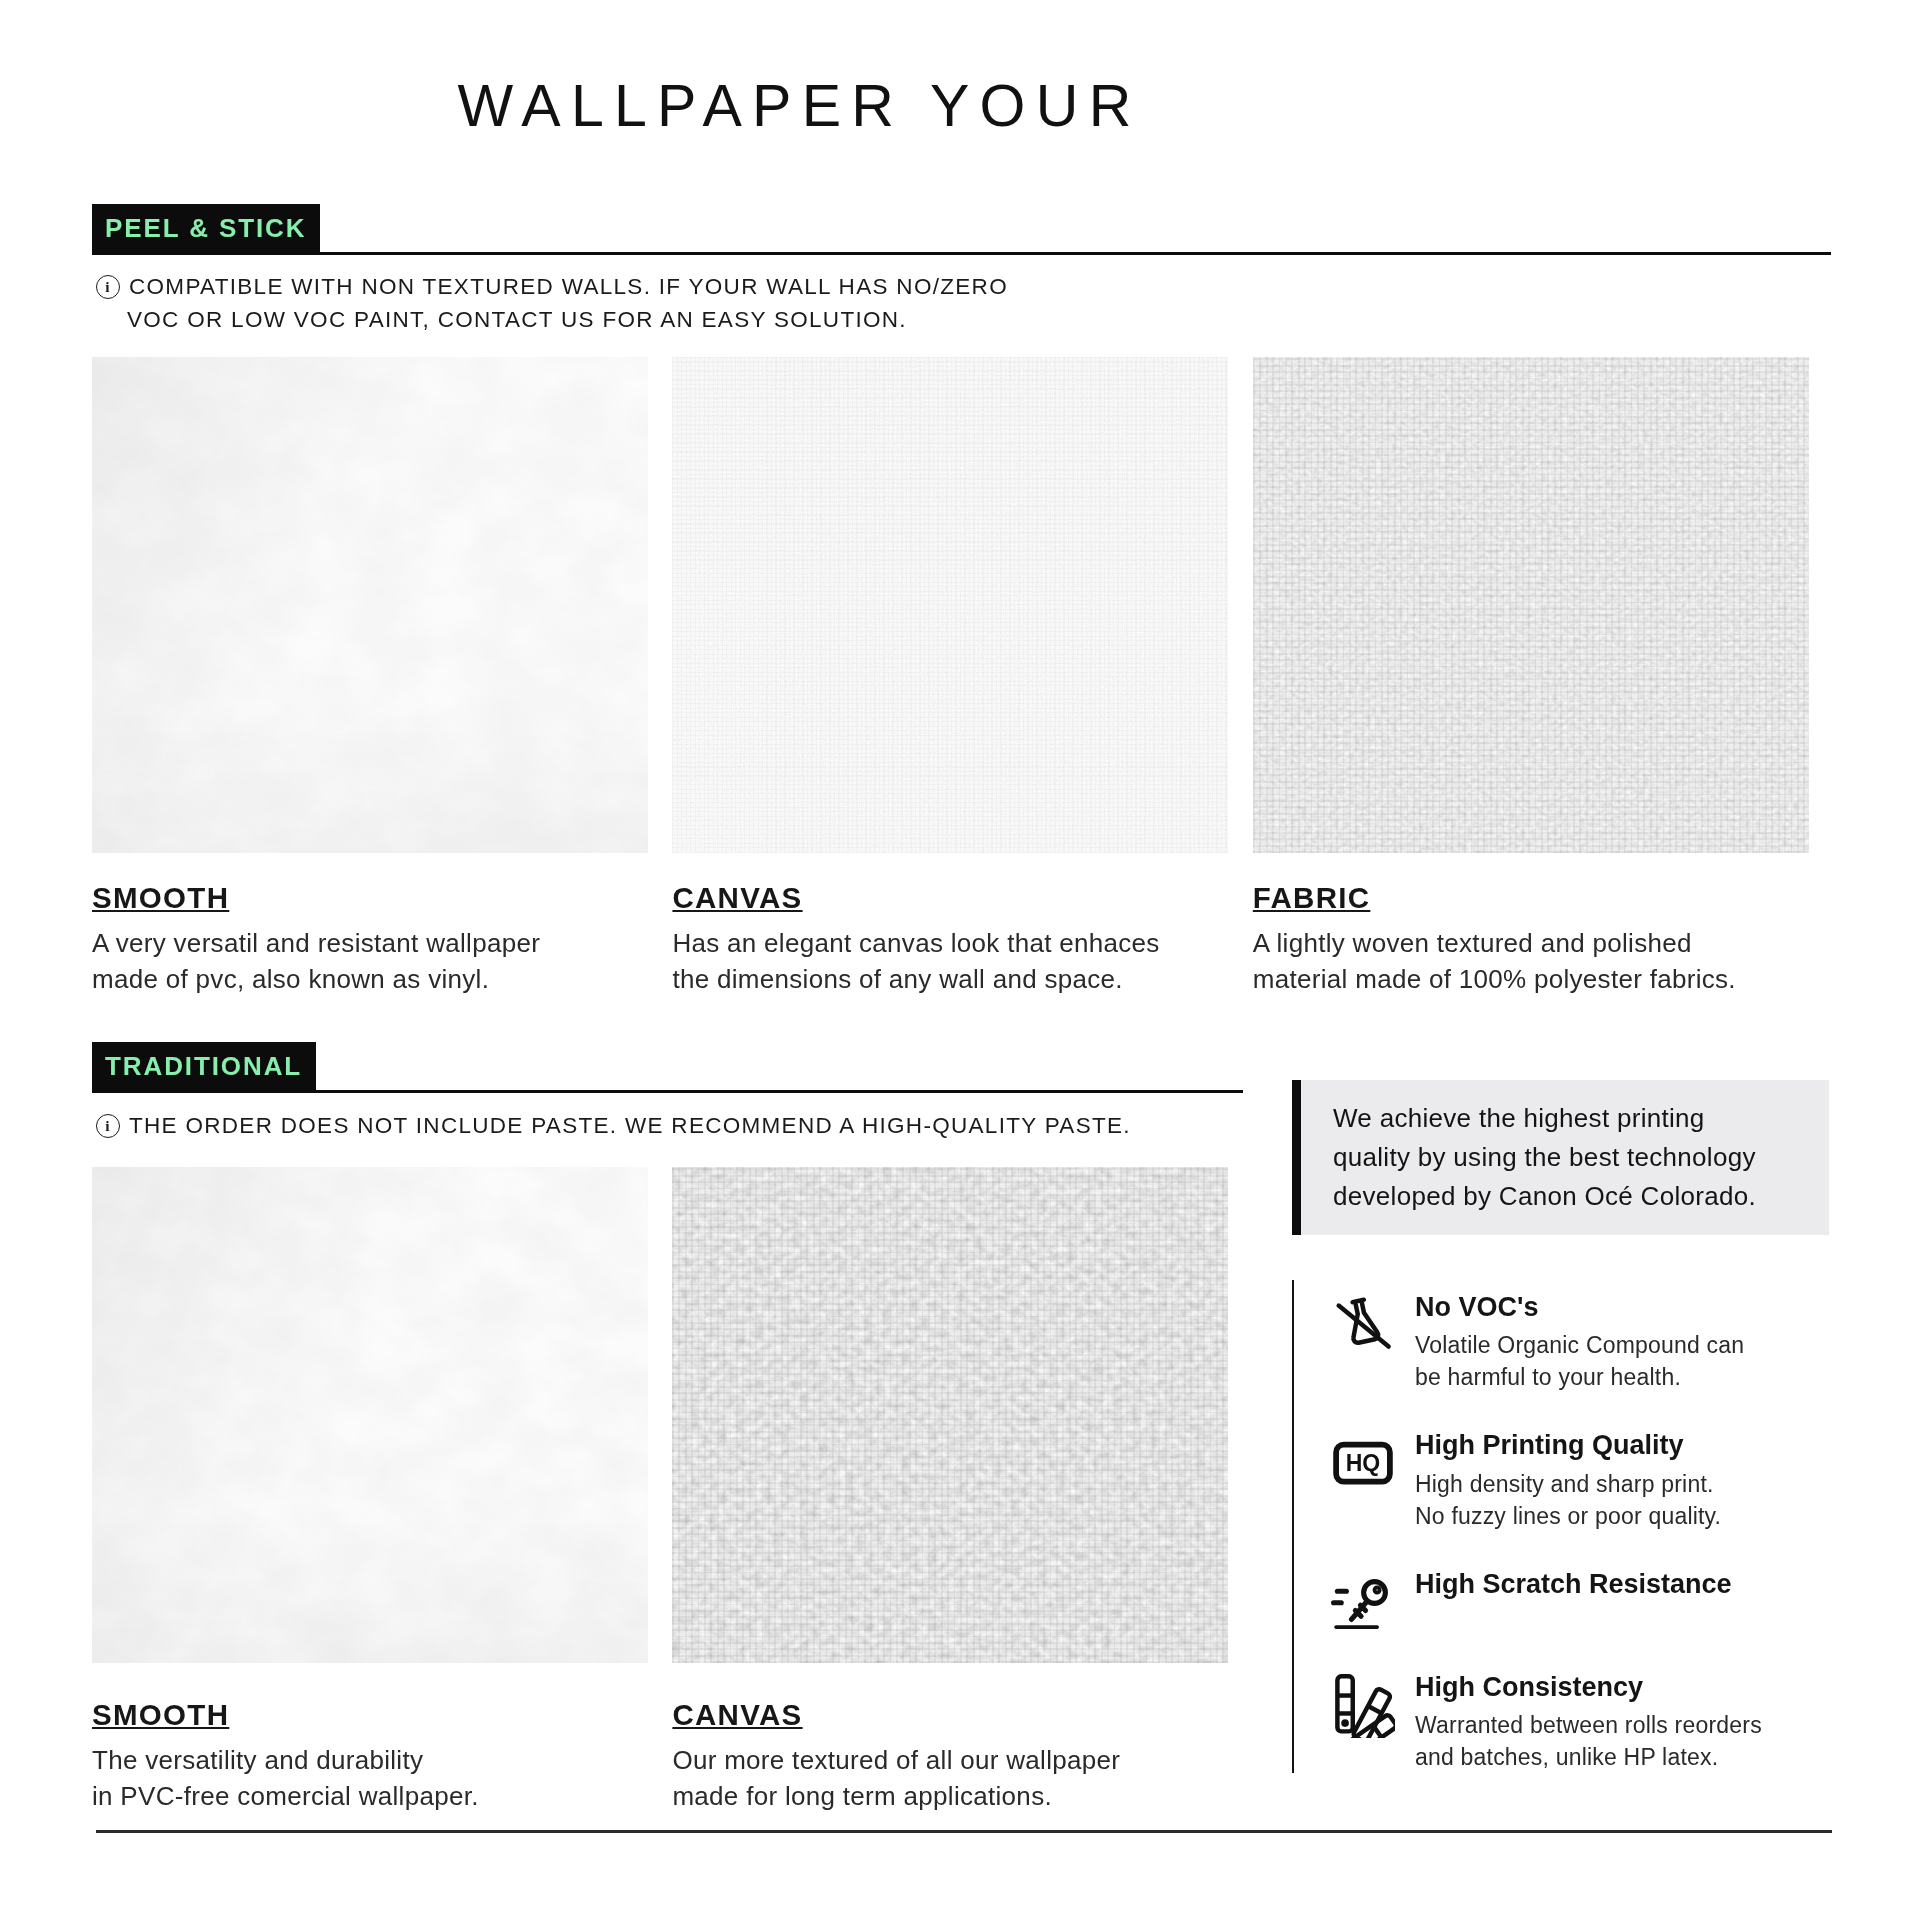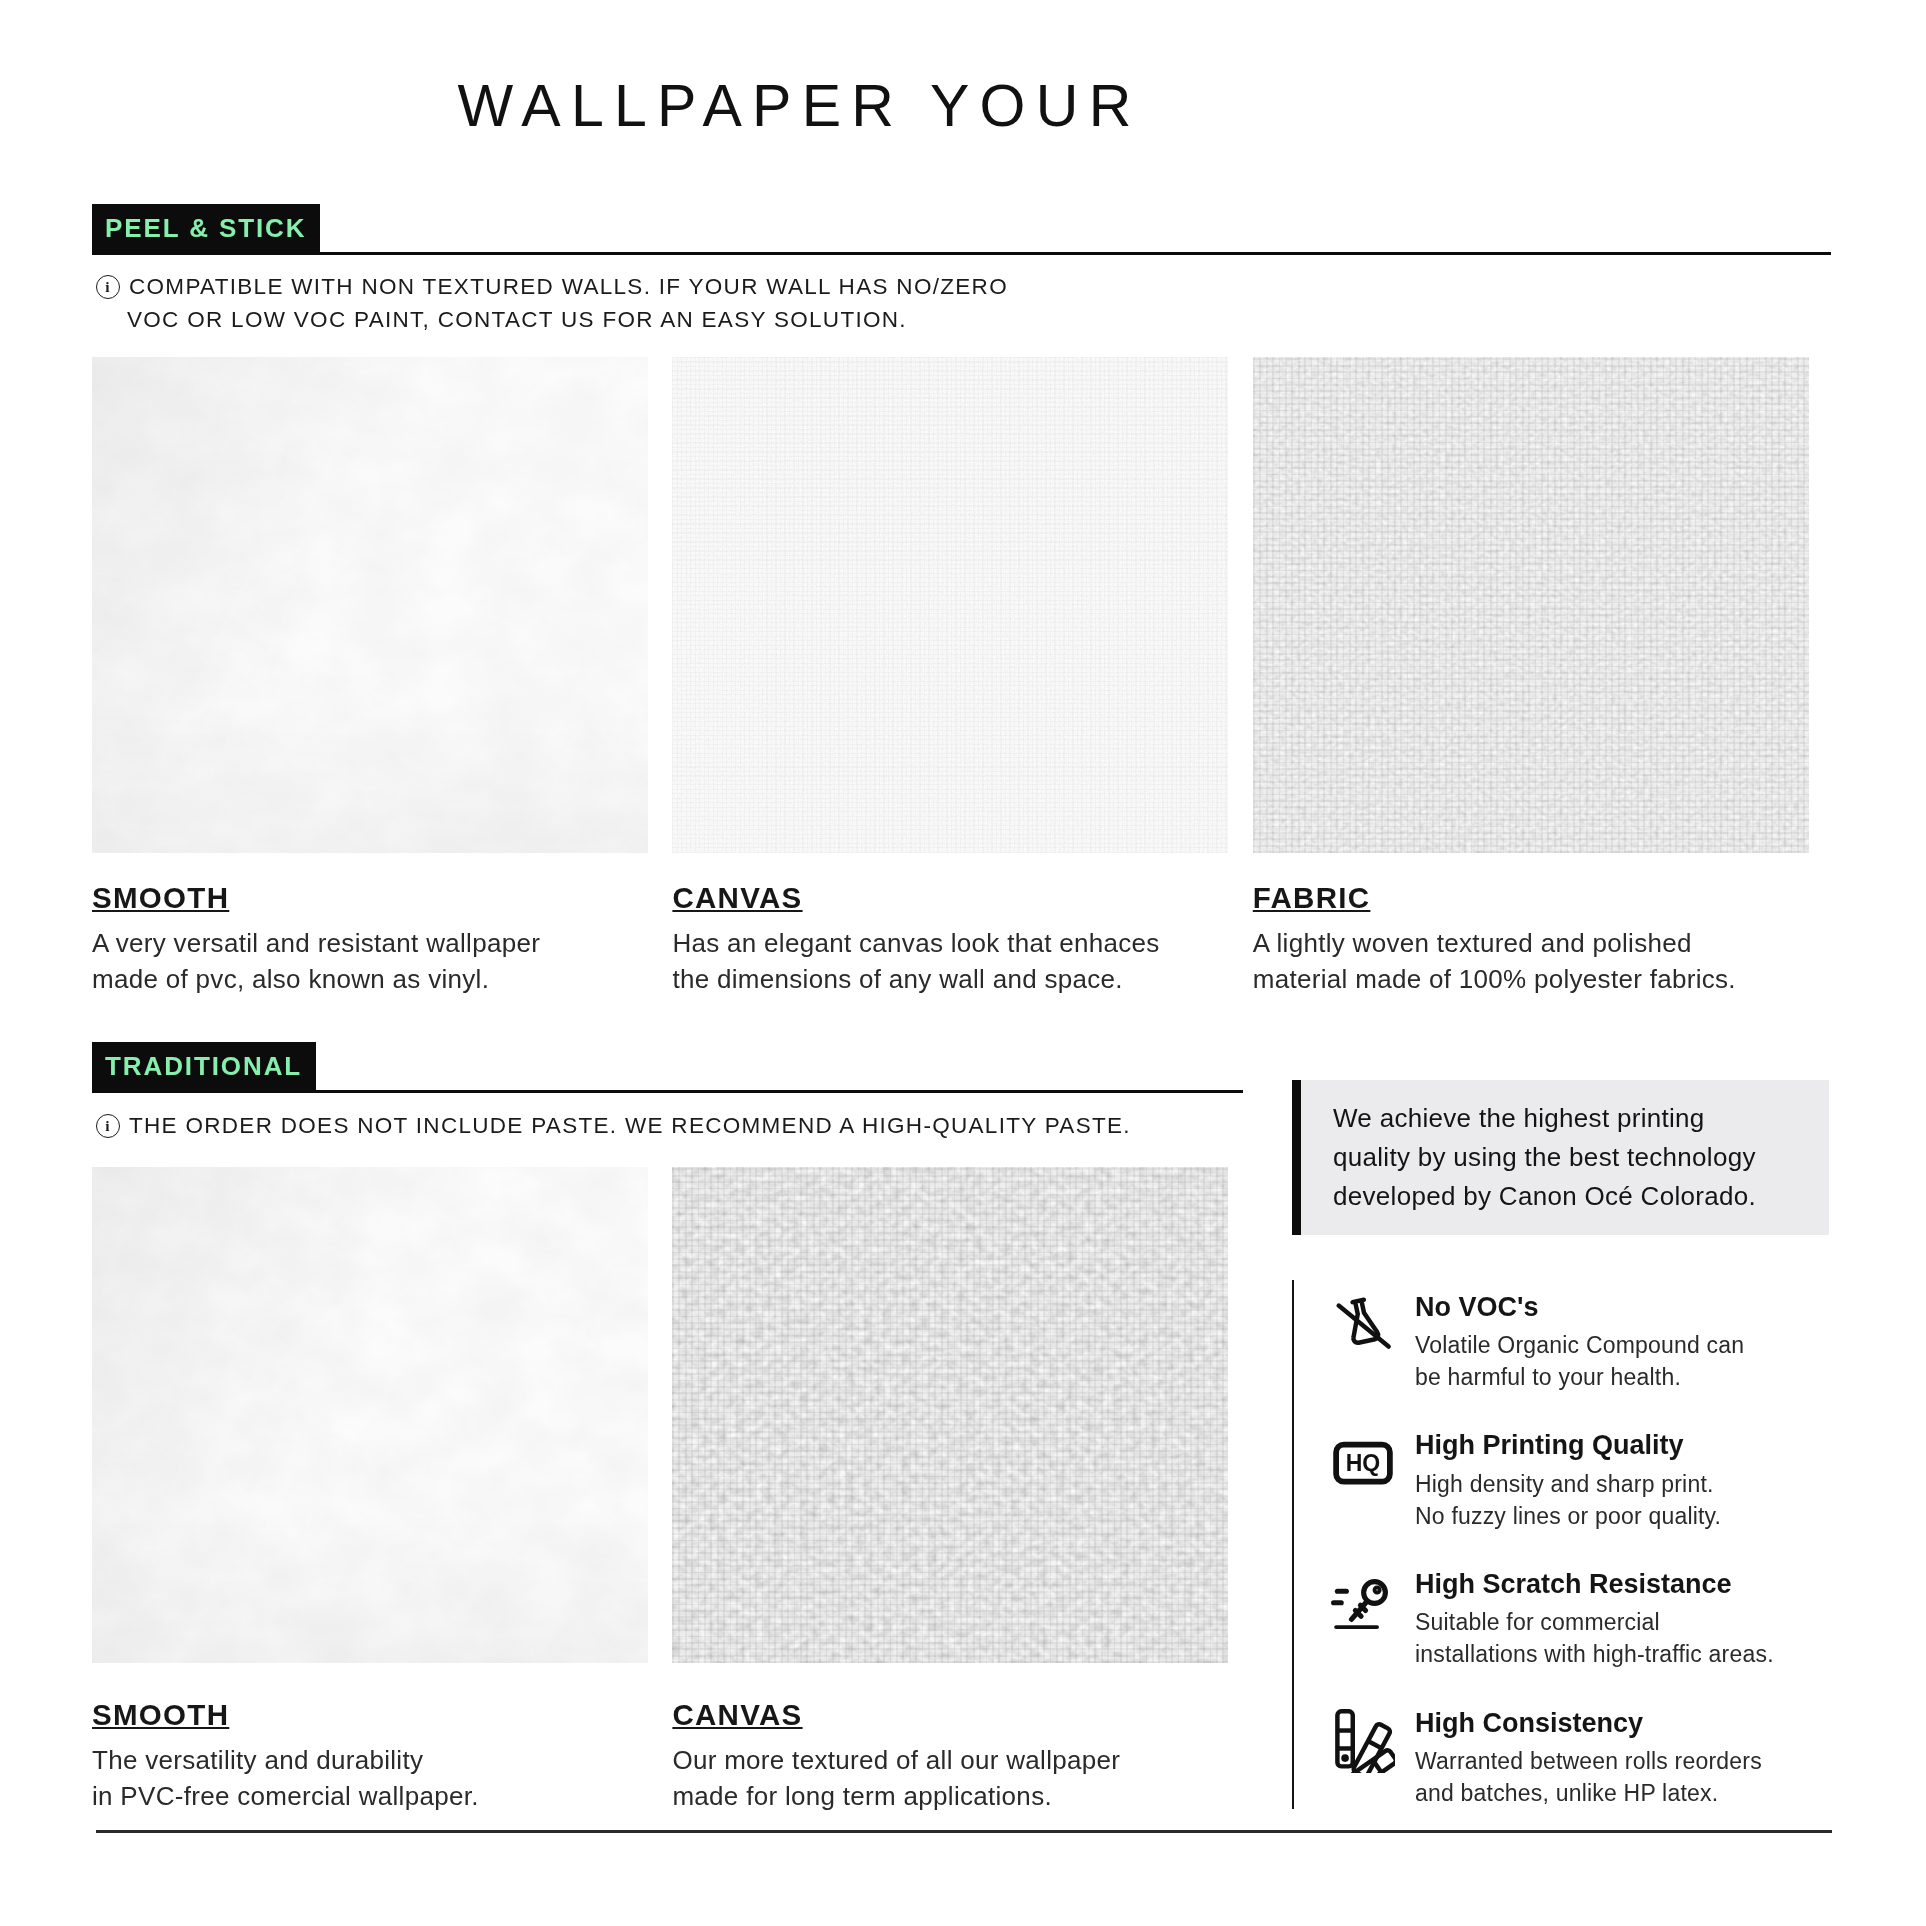--- a/index.html
+++ b/index.html
@@ -267,24 +267,20 @@
             <circle cx="68" cy="38" r="17"></circle>
             <circle cx="72" cy="34" r="4" stroke-width="6"></circle>
             <path d="M56 52 L32 80 M38 66 l9 9 M46 58 l8 8"></path>
             <line x1="10" y1="36" x2="24" y2="36"></line>
             <line x1="4" y1="54" x2="16" y2="54"></line>
             <line x1="8" y1="92" x2="72" y2="92" stroke-width="6"></line>
           </svg>
         </div>
         <div class="f-text">
           <div class="f-title">High Scratch Resistance</div>
-          <div class="f-desc">
-            <span>Suitable for commercial</span>
-            <span>installations with high-traffic areas.</span>
-          </div>
         </div>
       </div>
 
       <div class="feature">
         <div class="f-icon">
           <svg viewBox="0 0 100 104" fill="none" stroke="#111" stroke-width="7" stroke-linejoin="round">
             <rect x="10" y="8" width="24" height="86" rx="6"></rect>
             <line x1="10" y1="38" x2="34" y2="38"></line>
             <line x1="10" y1="66" x2="34" y2="66"></line>
             <circle cx="22" cy="81" r="2.5" fill="#111"></circle>

